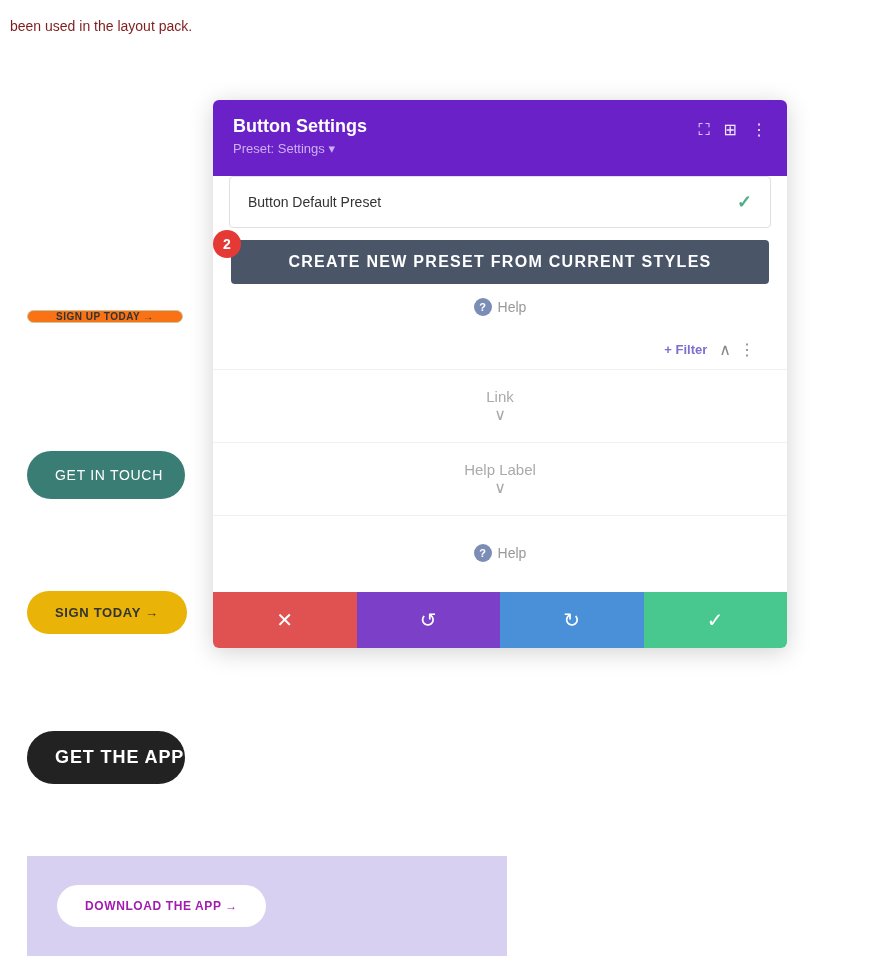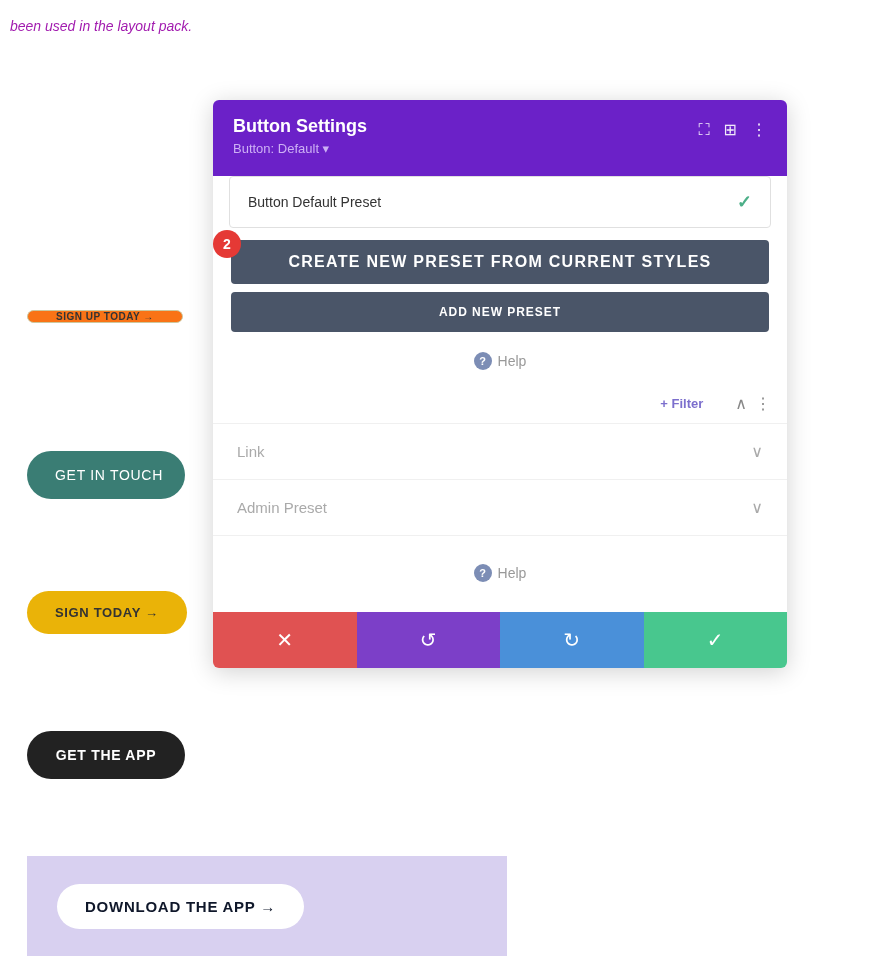--- a/index.html
+++ b/index.html
@@ -11,23 +11,22 @@
       position: relative;
       overflow-x: hidden;
     }
 
     
     .bg-text {
       position: absolute;
       top: 18px;
       left: 0;
       font-size: 14px;
-      color: #a21caf;
+      color: #7f1d1d;
       padding: 0 10px;
-      font-style: italic;
     }
 
     .btn-sign-up-1 {
       position: absolute;
       left: 27px;
       top: 310px;
       background: #f97316;
       border: 1.5px solid #ccc8a0;
       border-radius: 30px;
       padding: 0 28px;
@@ -74,21 +73,21 @@
     }
 
     .btn-get-app {
       position: absolute;
       left: 27px;
       top: 731px;
       background: #222;
       border: none;
       border-radius: 30px;
       padding: 16px 28px;
-      font-size: 14px;
+      font-size: 18px;
       font-weight: 700;
       letter-spacing: 0.05em;
       color: #fff;
       cursor: pointer;
       white-space: nowrap;
       width: 158px;
       text-align: center;
     }
 
     
@@ -103,24 +102,24 @@
       display: flex;
       align-items: center;
       padding: 20px 30px;
     }
 
     .btn-download {
       background: #fff;
       border: none;
       border-radius: 30px;
       padding: 14px 28px;
-      font-size: 15px;
+      font-size: 12px;
       font-weight: 700;
       letter-spacing: 0.05em;
-      color: #0f172a;
+      color: #a21caf;
       cursor: pointer;
       white-space: nowrap;
     }
 
     
     .panel {
       position: absolute;
       left: 213px;
       top: 100px;
       width: 574px;
@@ -270,23 +269,23 @@
       display: inline-flex;
       align-items: center;
       justify-content: center;
     }
 
     
     .filter-bar {
       display: flex;
       align-items: center;
       justify-content: flex-end;
-      padding: 10px 16px;
+      padding: 10px 32px;
       border-bottom: 1px solid #f0f0f0;
-      gap: 24px;
+      gap: 4px;
     }
 
     .filter-btn {
       display: flex;
       align-items: center;
       gap: 5px;
       color: #7c6fcd;
       font-size: 13px;
       font-weight: 600;
       cursor: pointer;
@@ -308,20 +307,21 @@
     }
 
     
     .section-row {
       display: flex;
       align-items: center;
       justify-content: space-between;
       padding: 18px 24px;
       border-bottom: 1px solid #f0f0f0;
       cursor: pointer;
+      flex-direction: column;
     }
 
     .section-label {
       font-size: 15px;
       color: #aaa;
     }
 
     .chevron-down {
       color: #aaa;
       font-size: 16px;
@@ -384,62 +384,61 @@
   <button class="btn-download">DOWNLOAD THE APP →</button>
 </div>
 
 <div class="badge-2">2</div>
 
 <div class="panel">
 
   <div class="panel-header">
     <div class="panel-header-left">
       <div class="panel-title">Button Settings</div>
-      <div class="panel-preset">Button: Default ▾</div>
+      <div class="panel-preset">Preset: Settings ▾</div>
     </div>
     <div class="panel-header-icons">
       <span>⛶</span>
       <span>⊞</span>
       <span>⋮</span>
     </div>
   </div>
 
   <div class="purple-strip"></div>
 
   <div class="dropdown-overlay">
     <div class="dropdown-item">
       <span>Button Default Preset</span>
       <span class="check-icon">✓</span>
     </div>
   </div>
 
   <button class="btn-create-preset">CREATE NEW PRESET FROM CURRENT STYLES</button>
 
-  <button class="btn-add-preset">ADD NEW PRESET</button>
 
   <div class="help-row">
     <span class="help-icon">?</span>
     <span>Help</span>
   </div>
 
   <div class="filter-bar">
     <button class="filter-btn">+ Filter</button>
     <div class="filter-icons">
       <span>∧</span>
       <span>⋮</span>
     </div>
   </div>
 
   <div class="section-row">
     <span class="section-label">Link</span>
     <span class="chevron-down">∨</span>
   </div>
 
   <div class="section-row">
-    <span class="section-label">Admin Preset</span>
+    <span class="section-label">Help Label</span>
     <span class="chevron-down">∨</span>
   </div>
 
   <div class="main-help-row">
     <span class="help-icon">?</span>
     <span>Help</span>
   </div>
 
   <div class="panel-bottom-bar">
     <button class="action-btn cancel">✕</button>

